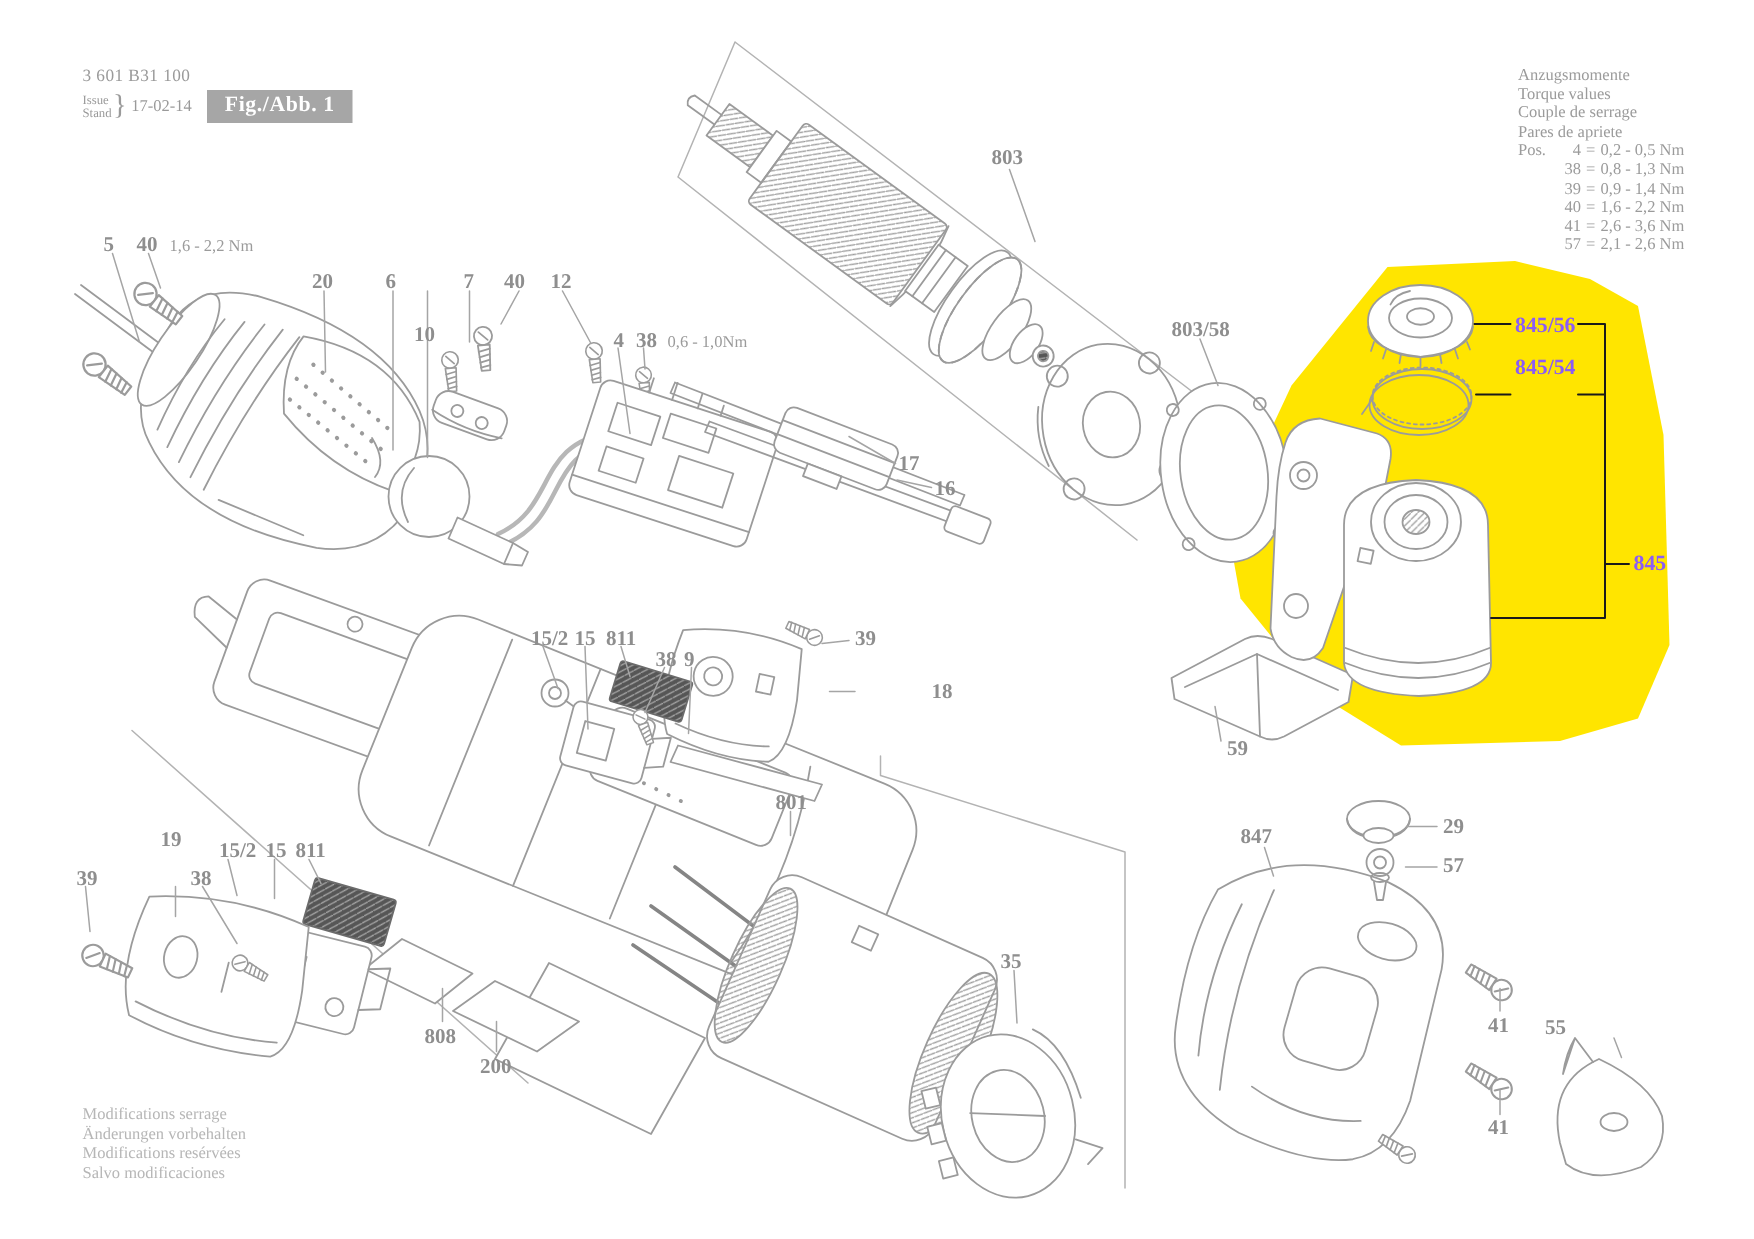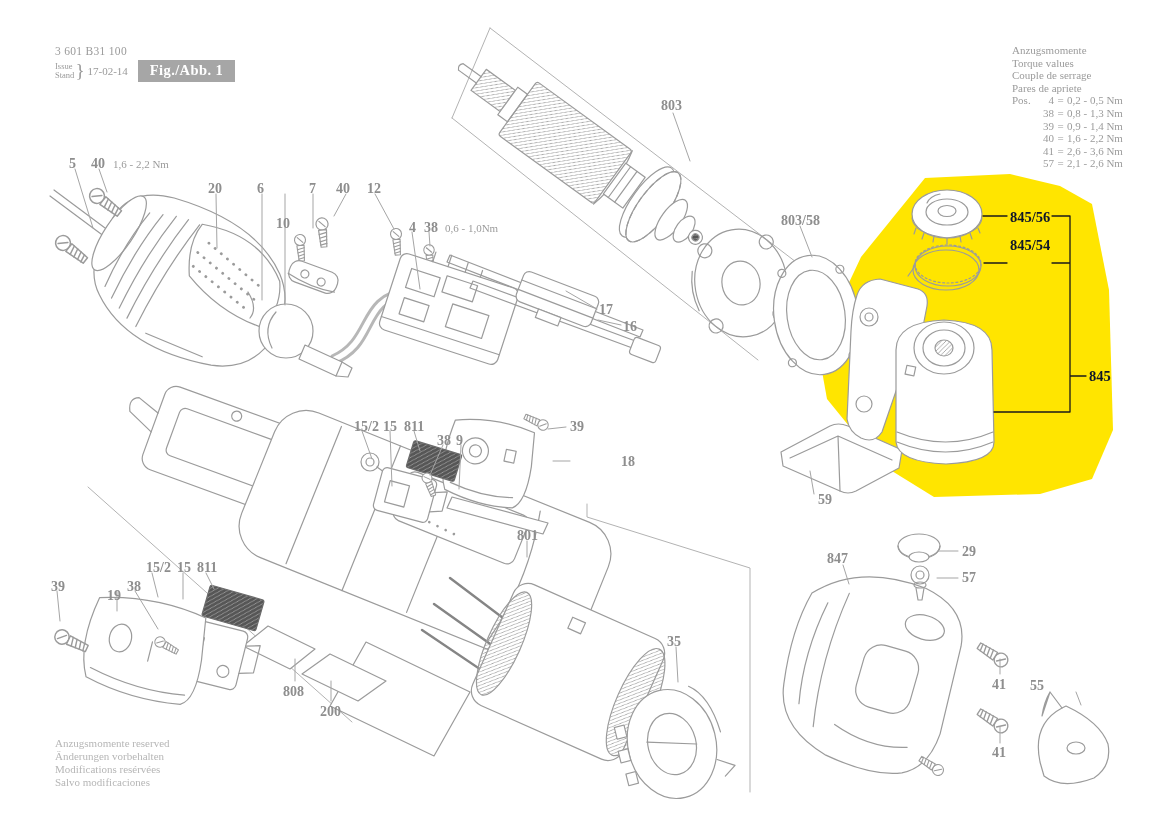--- a/index.html
+++ b/index.html
@@ -25,21 +25,21 @@
   .teq{width:13px;text-align:center;}
 
   
   .footer{position:absolute;left:55px;top:737px;color:#b6b6b6;font-size:11px;line-height:13px;}
 
   
   #labels{position:absolute;left:0;top:0;width:1169px;height:826px;pointer-events:none;}
   .plabel{position:absolute;white-space:nowrap;}
   .plabel.g{font-weight:bold;font-size:14px;color:#8e8e8e;}
   .plabel.s{font-size:11px;color:#9b9b9b;font-weight:normal;}
-  .plabel.b{font-weight:bold;font-size:14.5px;color:#0f172a;}
+  .plabel.b{font-weight:bold;font-size:14.5px;color:#8b5cf6;}
 </style>
 </head>
 <body>
 
 <div id="page">
 
   <svg id="diagram-svg" width="1169" height="826" viewBox="0 0 1169 826">
     <defs>
       <pattern id="pdk" width="5" height="5" patternUnits="userSpaceOnUse">
         <rect width="5" height="5" fill="#565656"></rect>
@@ -378,21 +378,21 @@
         <div class="trow">
           <span class="tpos"></span>
           <span class="tnum">57</span>
           <span class="teq">=</span>
           <span class="tval">2,1 - 2,6 Nm</span>
         </div>
       </div>
   </div>
 
   <div class="footer">
-      <div>Anzugsmomente reserved</div>
+      <div>Modifications serrage</div>
       <div>Änderungen vorbehalten</div>
       <div>Modifications resérvées</div>
       <div>Salvo modificaciones</div>
     </div>
 
   <div id="labels">
       <div class="plabel g" style="left: 69px; top: 156px;">5</div>
       <div class="plabel g" style="left: 91px; top: 156px;">40</div>
       <div class="plabel s" style="left: 113px; top: 158px;">1,6 - 2,2 Nm</div>
       <div class="plabel g" style="left: 208px; top: 181px;">20</div>
@@ -417,21 +417,21 @@
       <div class="plabel g" style="left: 573px; top: 454px; margin-left: 48px;">18</div>
       <div class="plabel g" style="left: 517px; top: 528px;">801</div>
       <div class="plabel g" style="left: 806px; top: 492px; margin-left: 12px;">59</div>
       <div class="plabel g" style="left: 827px; top: 551px; text-align: center;">847</div>
       <div class="plabel g" style="left: 962px; top: 544px;">29</div>
       <div class="plabel g" style="left: 962px; top: 570px;">57</div>
       <div class="plabel g" style="left: 992px; top: 677px;">41</div>
       <div class="plabel g" style="left: 1030px; top: 678px;">55</div>
       <div class="plabel g" style="left: 992px; top: 745px;">41</div>
       <div class="plabel g" style="left: 51px; top: 579px;">39</div>
-      <div class="plabel g" style="left: 107px; top: 588px;">19</div>
+      <div class="plabel g" style="left: 107px; top: 553px;">19</div>
       <div class="plabel g" style="left: 127px; top: 579px;">38</div>
       <div class="plabel g" style="left: 146px; top: 560px;">15/2</div>
       <div class="plabel g" style="left: 177px; top: 560px;">15</div>
       <div class="plabel g" style="left: 197px; top: 560px;">811</div>
       <div class="plabel g" style="left: 283px; top: 684px;">808</div>
       <div class="plabel g" style="left: 320px; top: 704px;">200</div>
       <div class="plabel g" style="left: 667px; top: 634px;">35</div>
       <div class="plabel b" style="left: 1010px; top: 209px;">845/56</div>
       <div class="plabel b" style="left: 1010px; top: 237px;">845/54</div>
       <div class="plabel b" style="left: 1089px; top: 368px;">845</div>

